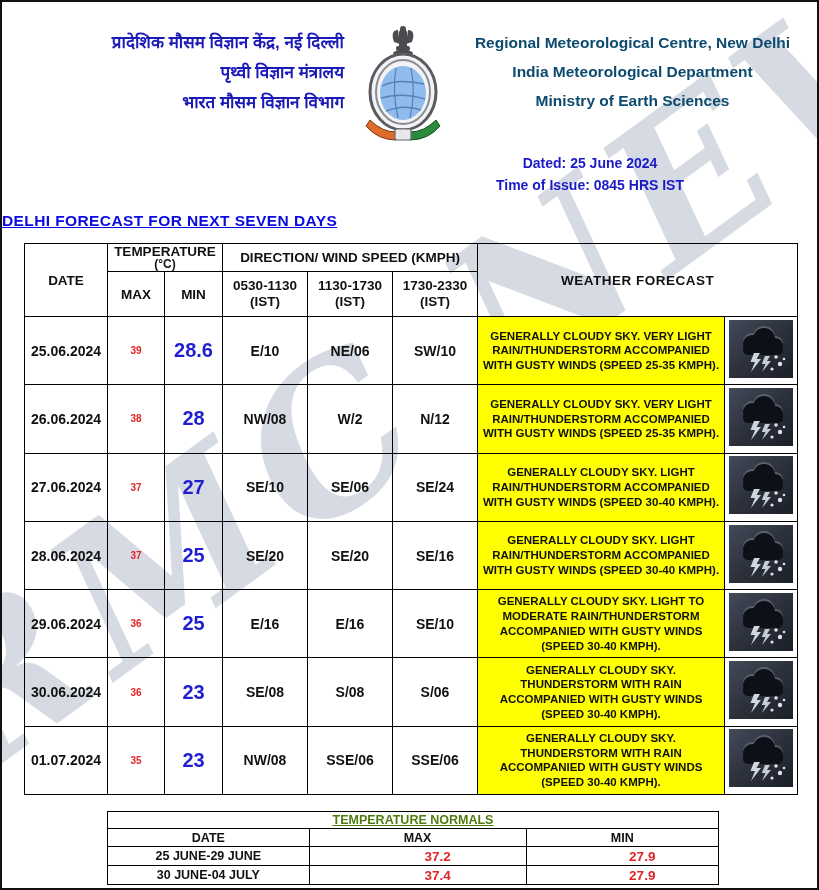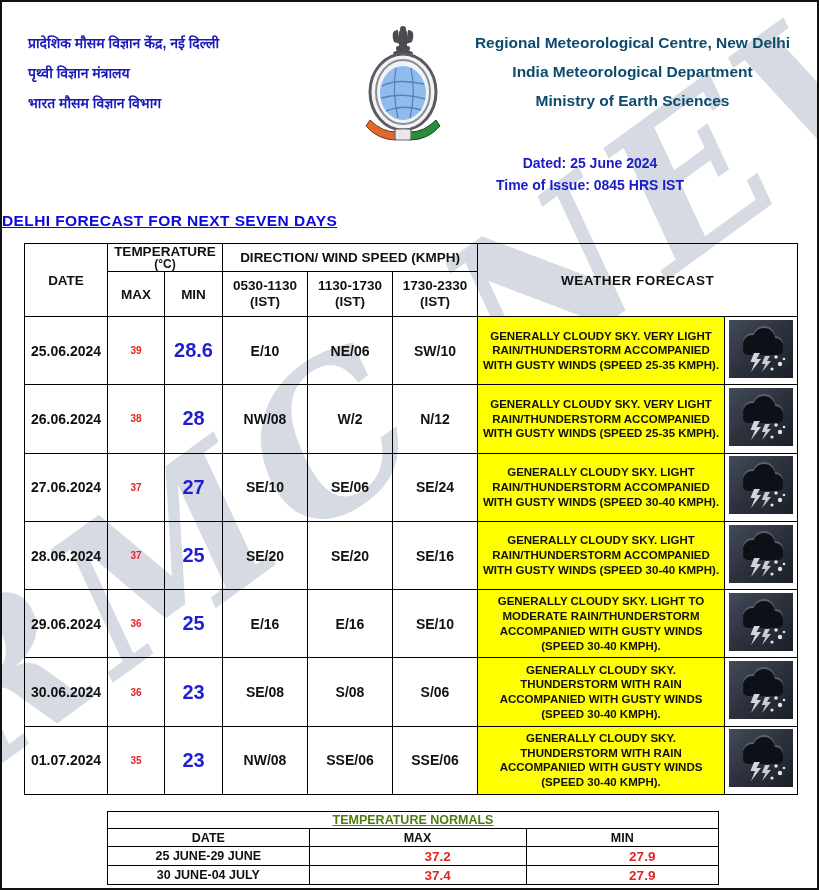--- a/index.html
+++ b/index.html
@@ -22,22 +22,22 @@
     font-family:"DejaVu Serif","Liberation Serif",serif;
     font-style:italic;font-weight:bold;
     font-size:198px;letter-spacing:14px;
     color:#b6bfcd;opacity:.55;
     white-space:nowrap;
     z-index:0;pointer-events:none;
   }
   .content{position:relative;z-index:1;}
   
   .hdr{display:flex;align-items:flex-start;padding:16px 14px 0 26px;}
-  .hindi{width:316px;text-align:left;color:#1a1ab8;font-weight:bold;
-         font-size:14px;line-height:30px;padding-top:10px;}
+  .hindi{width:316px;text-align:right;color:#1a1ab8;font-weight:bold;
+         font-size:17px;line-height:30px;padding-top:10px;}
   .logo-wrap{width:118px;display:flex;justify-content:center;padding-top:2px;}
   .eng{flex:1;text-align:center;color:#0c4a6e;font-weight:bold;
        font-size:15.5px;line-height:29px;padding-top:10px;}
   .dated-block{width:330px;margin-left:auto;margin-right:62px;
        text-align:center;color:#1a1ac8;font-weight:bold;font-size:14px;
        line-height:22px;margin-top:6px;}
   
   .title{
     text-align:left;margin-top:16px;
     color:#0909e0;font-weight:bold;font-size:15.5px;

